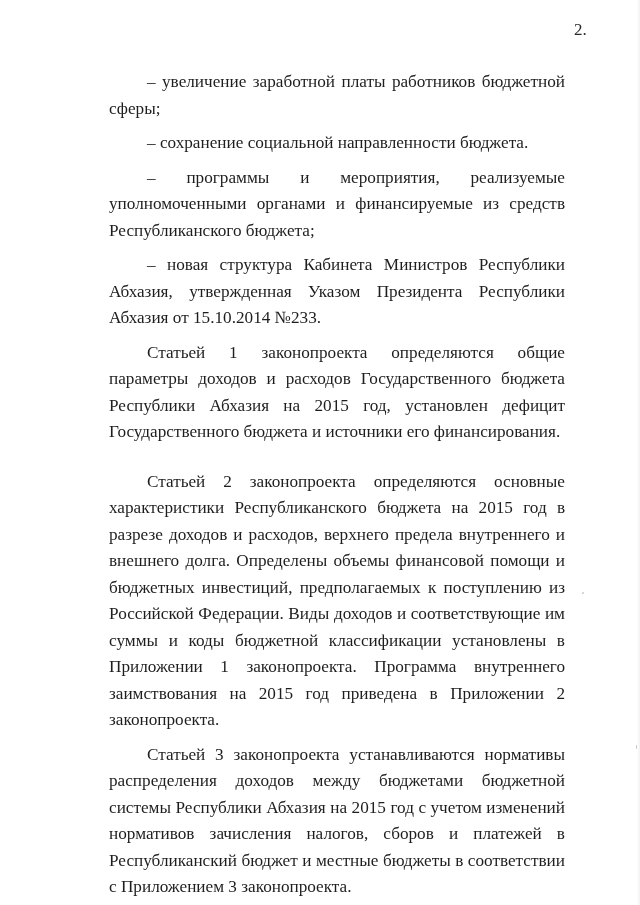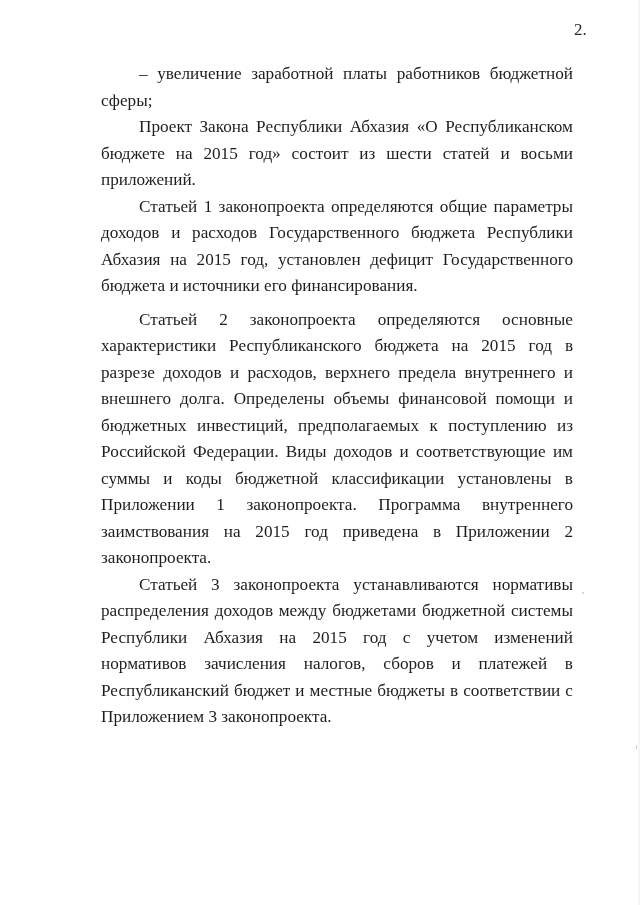--- a/index.html
+++ b/index.html
@@ -21,21 +21,21 @@
     }
     .content {
       position: absolute;
       left: 101px;
       top: 61px;
       width: 472px;
       font-size: 17.2px;
       line-height: 26.5px;
     }
     .para {
-      margin: 0;
+      margin: 8px;
       text-align: justify;
       text-indent: 38px;
     }
     .spacer { height: 7px; }
     .speck {
       position: absolute;
       background: #c8c8c8;
       border-radius: 1px;
     }
     .edge-shadow {
@@ -47,21 +47,23 @@
       background: linear-gradient(to right, #ffffff, #f1f1f1);
     }
   </style>
 </head>
 <body>
 
 <div class="page-number">2.</div>
 
 <div class="content">
   <p class="para">– увеличение заработной платы работников бюджетной сферы;</p>
-  <p class="para">Проект Закона Республики Абхазия «О Республиканском бюджете на 2015 год» состоит из шести статей и восьми приложений.</p>
+  <p class="para">– сохранение социальной направленности бюджета.</p>
+  <p class="para">– программы и мероприятия, реализуемые уполномоченными органами и финансируемые из средств Республиканского бюджета;</p>
+  <p class="para">– новая структура Кабинета Министров Республики Абхазия, утвержденная Указом Президента Республики Абхазия от 15.10.2014 №233.</p>
   <p class="para">Статьей 1 законопроекта определяются общие параметры доходов и расходов Государственного бюджета Республики Абхазия на 2015 год, установлен дефицит Государственного бюджета и источники его финансирования.</p>
   <div class="spacer"></div>
   <p class="para">Статьей 2 законопроекта определяются основные характеристики Республиканского бюджета на 2015 год в разрезе доходов и расходов, верхнего предела внутреннего и внешнего долга. Определены объемы финансовой помощи и бюджетных инвестиций, предполагаемых к поступлению из Российской Федерации. Виды доходов и соответствующие им суммы и коды бюджетной классификации установлены в Приложении 1 законопроекта. Программа внутреннего заимствования на 2015 год приведена в Приложении 2 законопроекта.</p>
   <p class="para">Статьей 3 законопроекта устанавливаются нормативы распределения доходов между бюджетами бюджетной системы Республики Абхазия на 2015 год с учетом изменений нормативов зачисления налогов, сборов и платежей в Республиканский бюджет и местные бюджеты в соответствии с Приложением 3 законопроекта.</p>
 </div>
 
 <div class="speck" style="left:582px;top:592px;width:2px;height:2px;"></div>
 <div class="speck" style="left:636px;top:745px;width:2px;height:4px;"></div>
 <div class="edge-shadow"></div>
 

